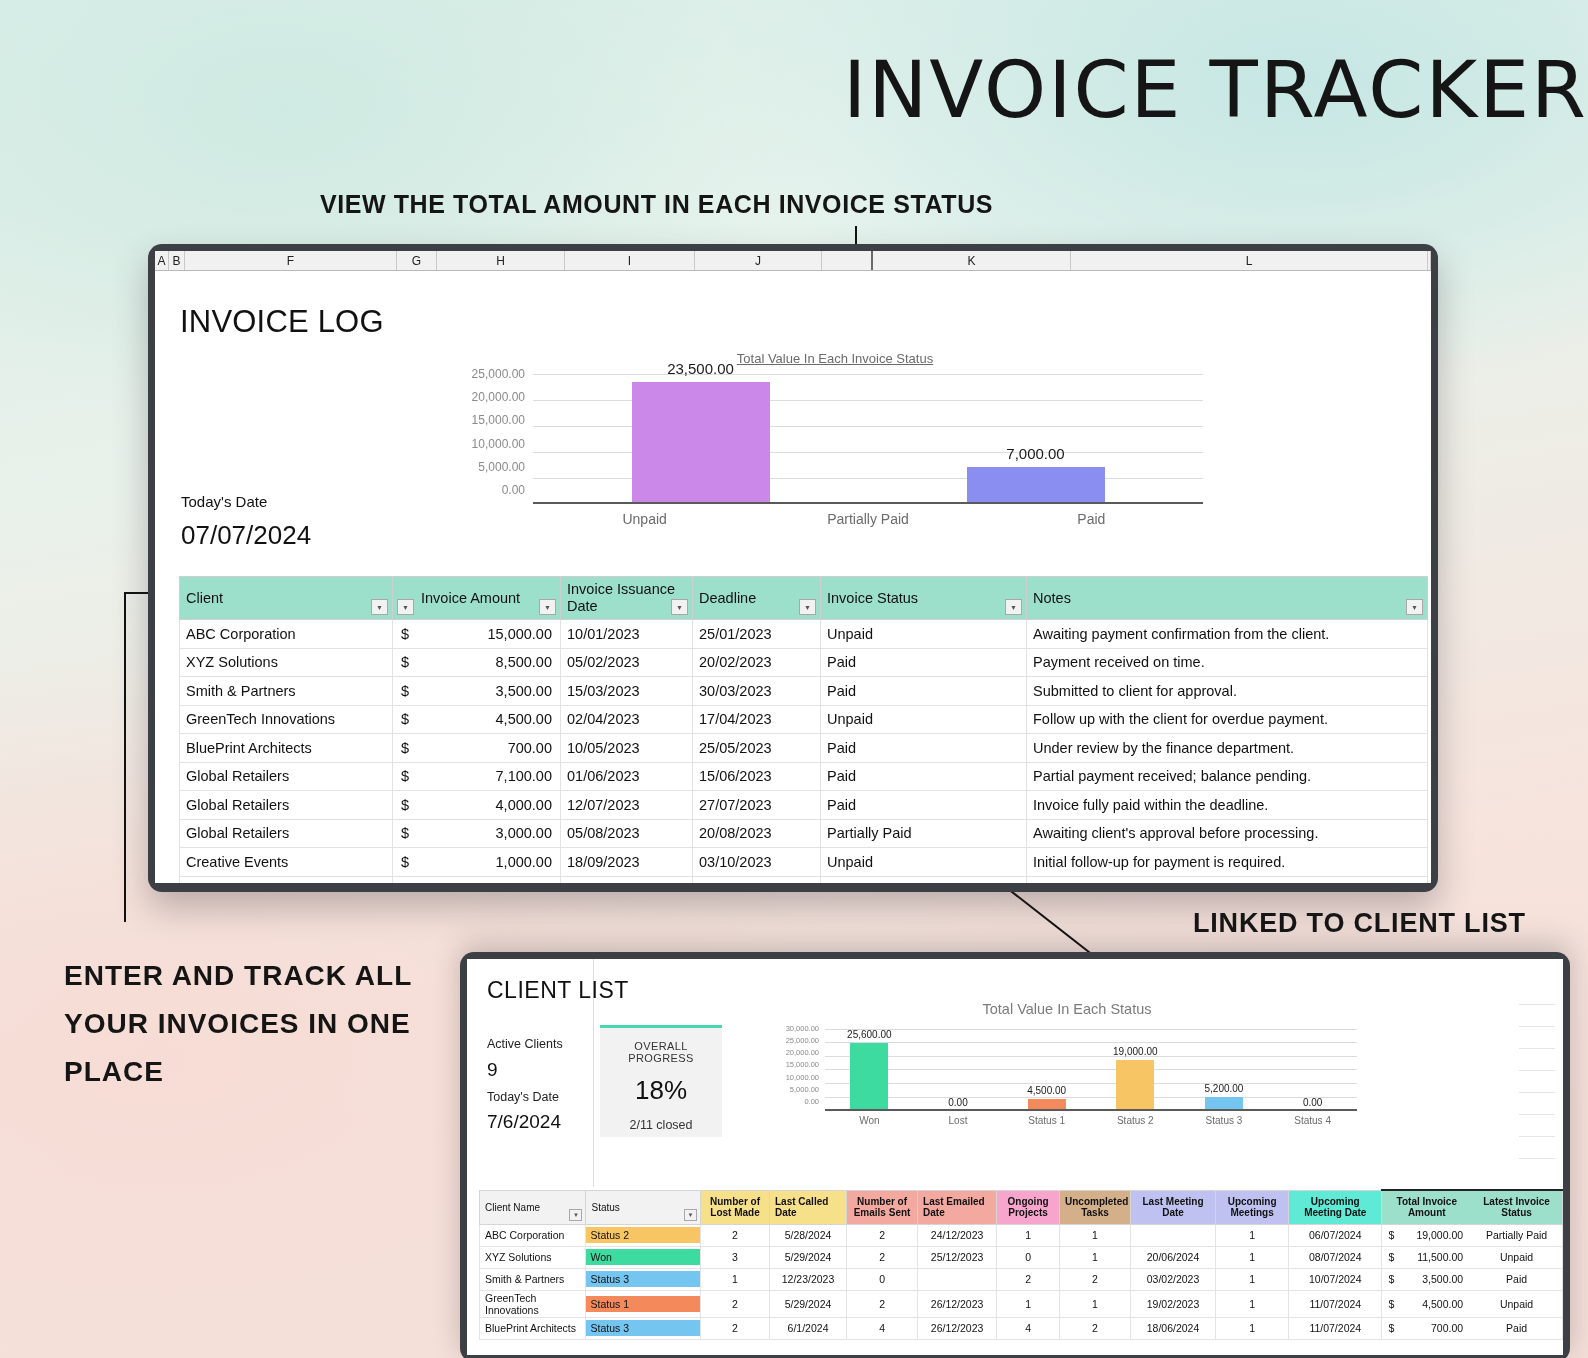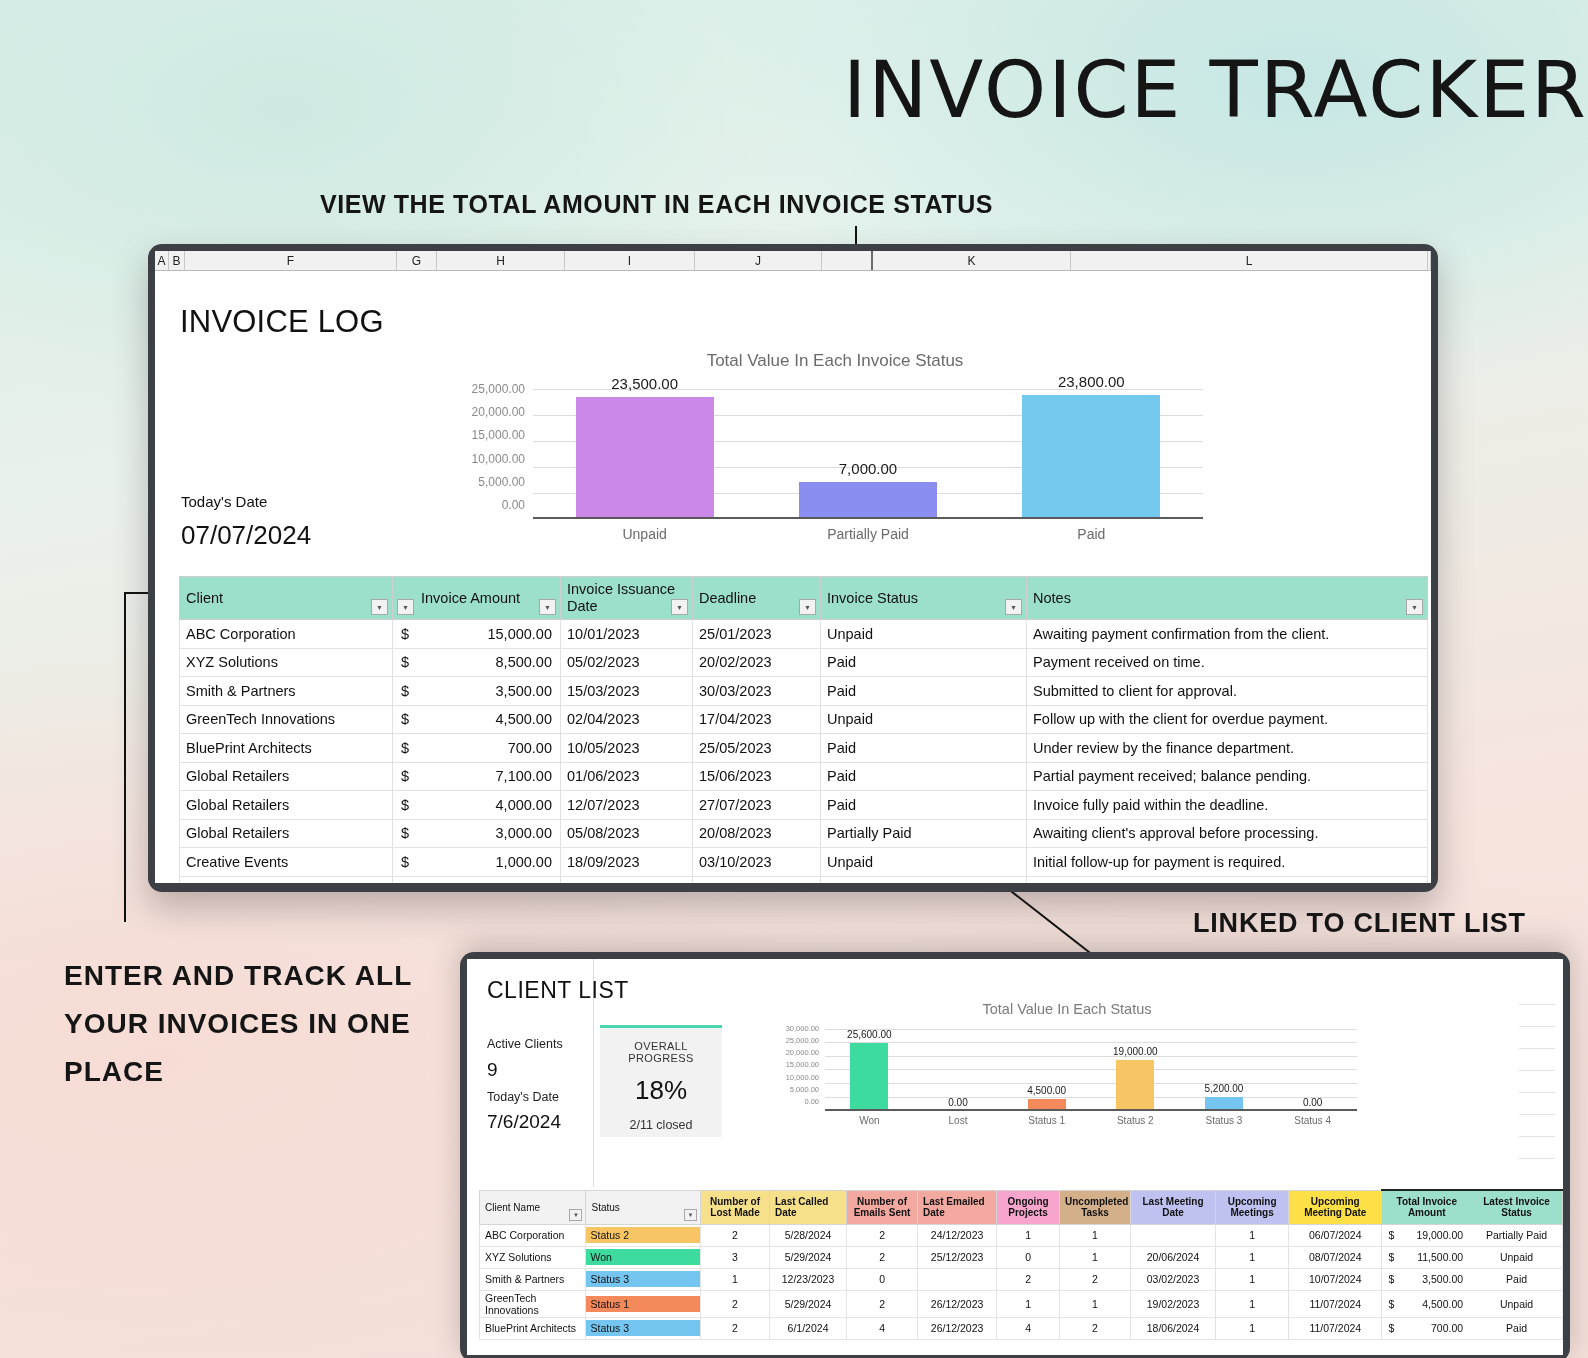--- a/index.html
+++ b/index.html
@@ -71,21 +71,21 @@
   .sheet-title {
     position: absolute; left: 25px; top: 33px;
     font-size: 31px; font-weight: 400; color: #111; letter-spacing: .2px;
   }
   .todays-label { position: absolute; left: 26px; top: 222px; font-size: 15px; color: #111; }
   .todays-date  { position: absolute; left: 26px; top: 249px; font-size: 26px; color: #111; }
 
   
   .chart1 { position: absolute; left: 300px; top: 80px; width: 760px; height: 200px; }
   .chart1 .ch-title {
-    text-align: center; font-size: 17px; color: #6b6b6b; margin-bottom: 18px;
+    text-align: center; font-size: 13px; color: #6b6b6b; margin-bottom: 8px; text-decoration: underline;
   }
   .plot { position: relative; height: 130px; margin-left: 78px; margin-right: 12px; }
   .ylabels {
     position: absolute; left: -80px; top: -7px; width: 72px; height: 130px;
     display: flex; flex-direction: column; justify-content: space-between;
     text-align: right; font-size: 12px; color: #8a8a8a;
   }
   .grid { position: absolute; inset: 0; }
   .grid i { position: absolute; left: 0; right: 0; height: 1px; background: #dcdcdc; display: block; }
   .axis { position: absolute; left: 0; right: 0; bottom: 0; height: 2px; background: #5a5a5a; }
@@ -255,24 +255,20 @@
               <i style="top:104px"></i>
           </div>
           <div class="bars">
             <div class="barwrap">
               <div class="barval">23,500.00</div>
               <div class="bar" style="height:122px;background:#cc88e8"></div>
             </div>
             <div class="barwrap">
               <div class="barval">7,000.00</div>
               <div class="bar" style="height:37px;background:#8a8ef0"></div>
-            </div>
-            <div class="barwrap">
-              <div class="barval">23,800.00</div>
-              <div class="bar" style="height:124px;background:#74c9ef"></div>
             </div>
           </div>
           <div class="axis"></div>
         </div>
         <div class="xlabels">
           <span>Unpaid</span>
           <span>Partially Paid</span>
           <span>Paid</span>
         </div>
       </div>
@@ -513,21 +509,21 @@
             <span class="filt2">▼</span>
           </th>
           <th class="ctr" style="background:#f7e08a">Number of Lost Made</th>
           <th class="ctr" style="background:#f7e08a;text-align:left">Last Called Date</th>
           <th class="ctr" style="background:#f3a8a0">Number of Emails Sent</th>
           <th class="ctr" style="background:#f3a8a0;text-align:left">Last Emailed Date</th>
           <th class="ctr" style="background:#f8a5cd">Ongoing Projects</th>
           <th class="ctr" style="background:#d3b08a">Uncompleted Tasks</th>
           <th class="ctr" style="background:#bfc2f0">Last Meeting Date</th>
           <th class="ctr" style="background:#bfc2f0">Upcoming Meetings</th>
-          <th class="ctr" style="background:#fde047">Upcoming Meeting Date</th>
+          <th class="ctr" style="background:#5eead4">Upcoming Meeting Date</th>
           <th class="ctr grp-invoice hdr-invoice-top" style="background:#9ce0cb;border-right:none">Total Invoice Amount</th>
           <th class="ctr grp-invoice hdr-invoice-top" style="background:#9ce0cb;border-left:none">Latest Invoice Status</th>
         </tr>
       </thead>
       <tbody id="cl-body">
           <tr>
             <td class="lft">ABC Corporation</td>
             <td style="padding:0">
               <span class="status-pill" style="background:#f7c563">Status 2</span>
             </td>

